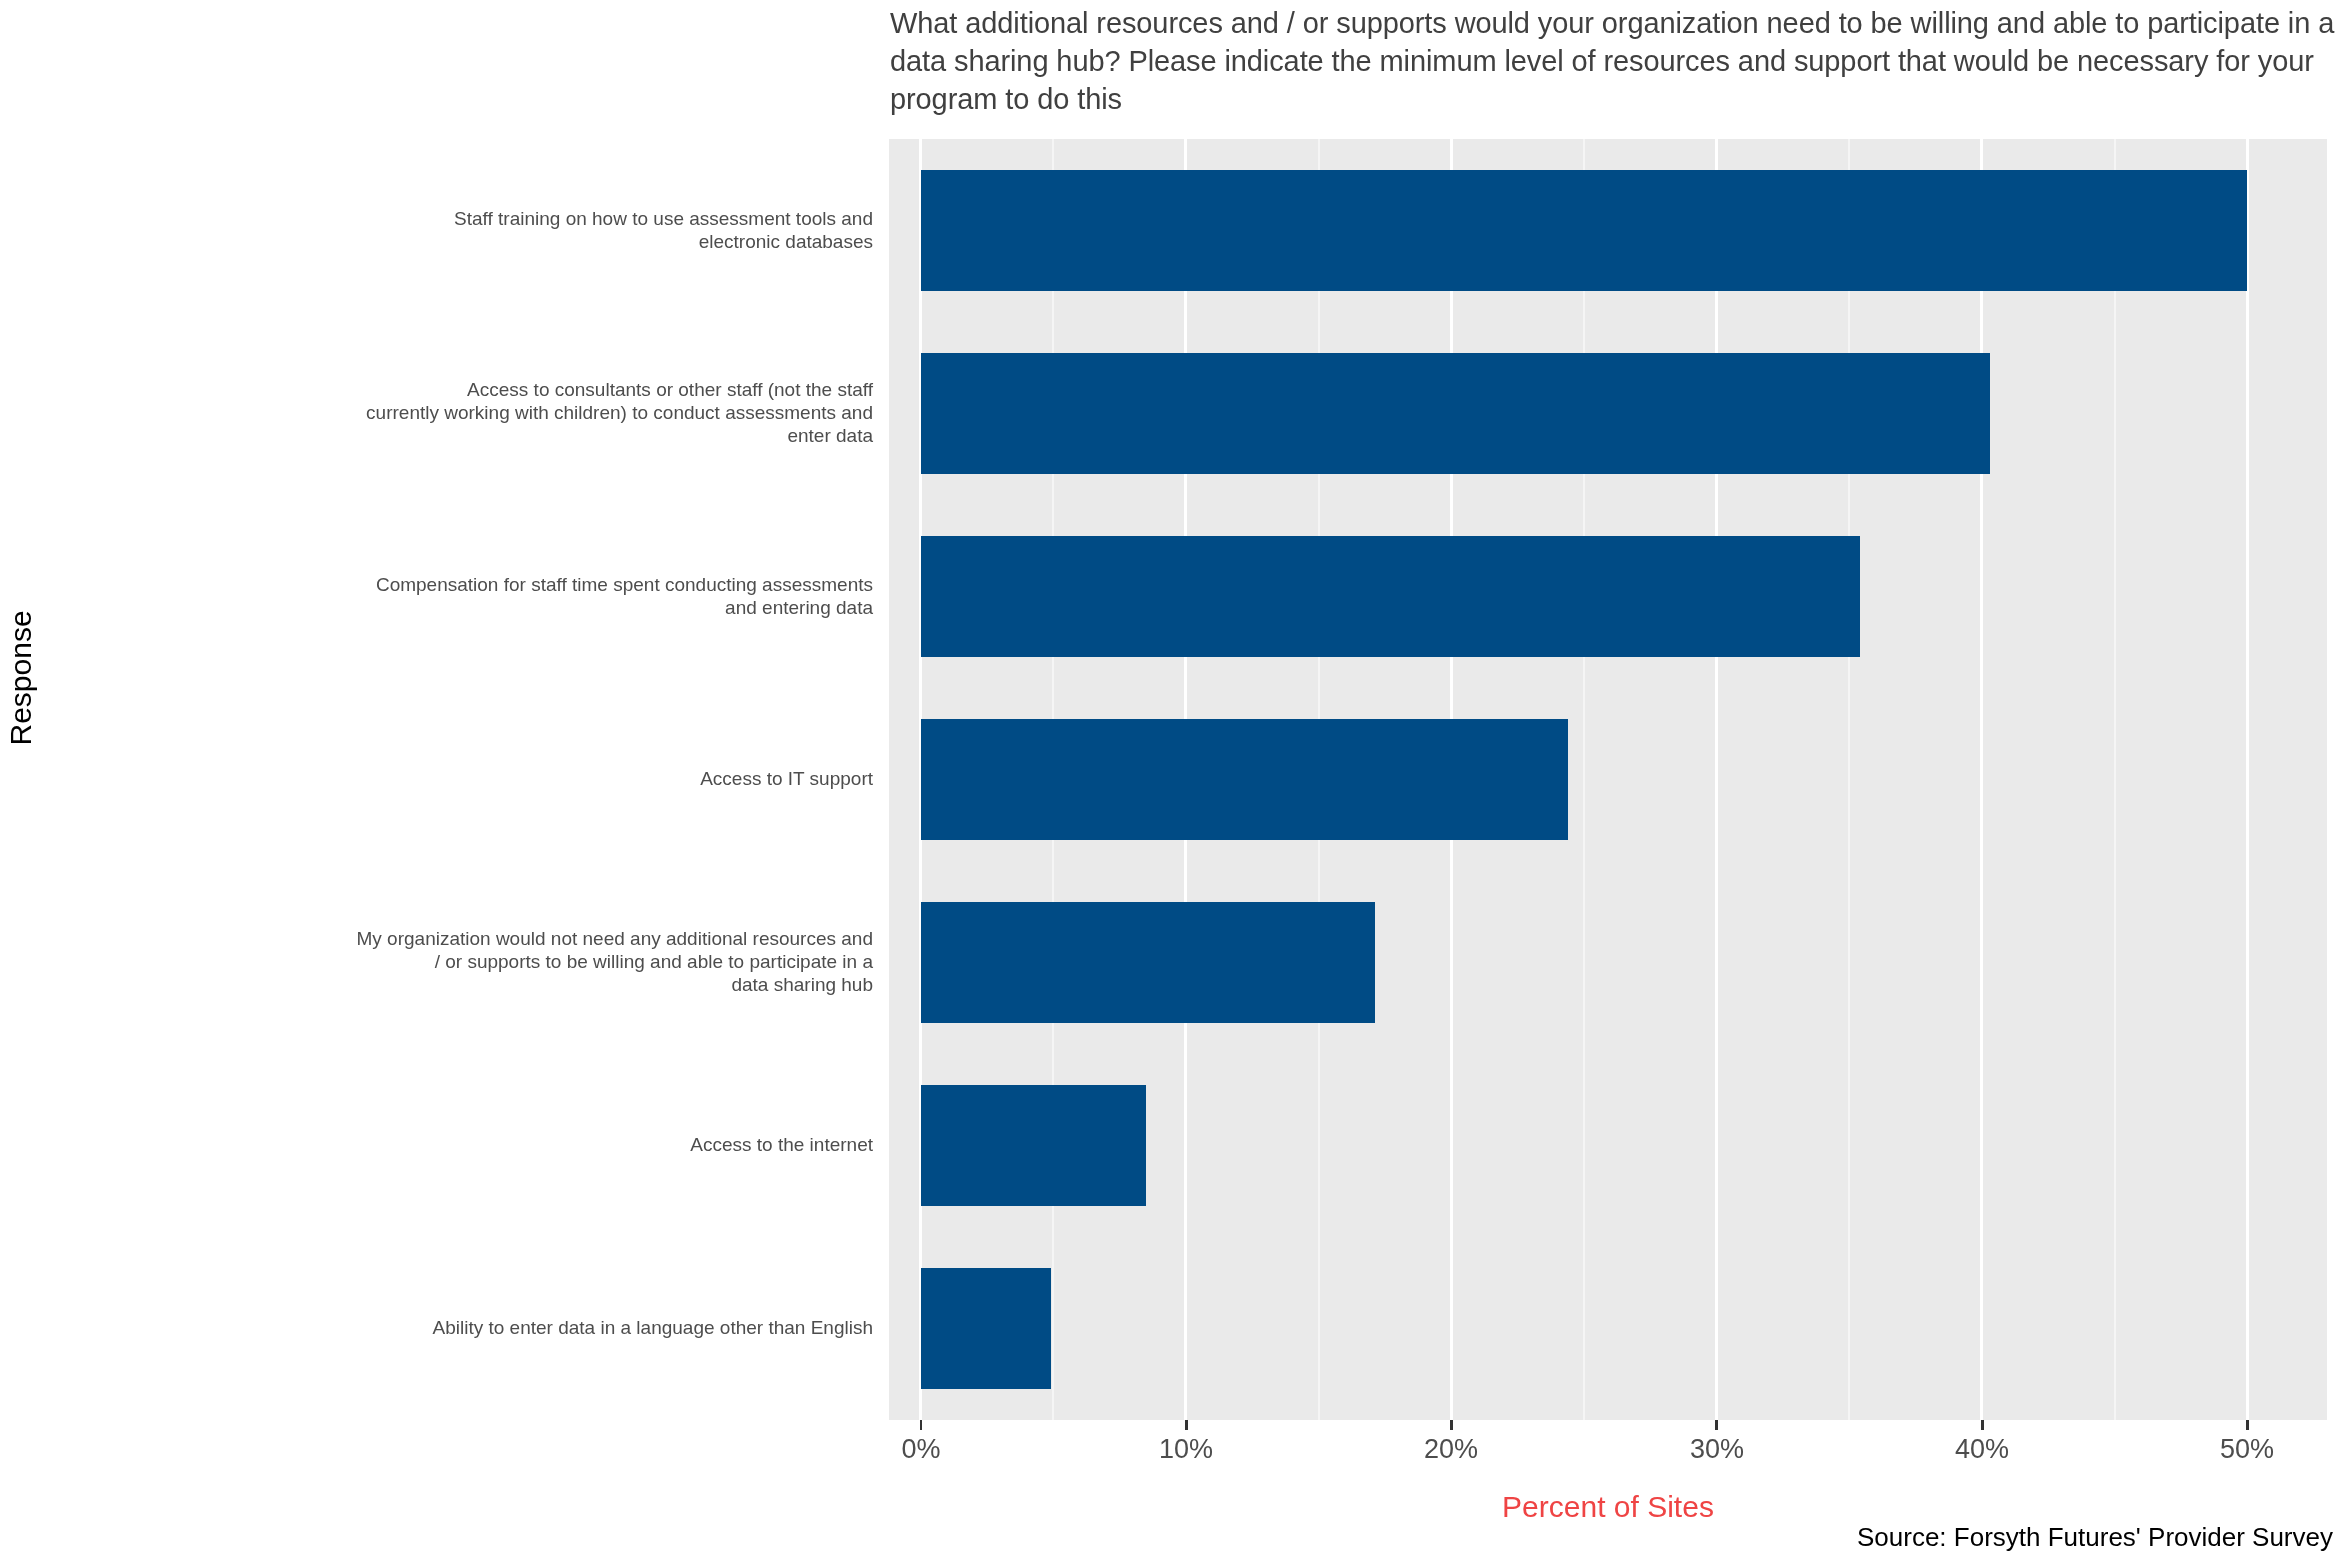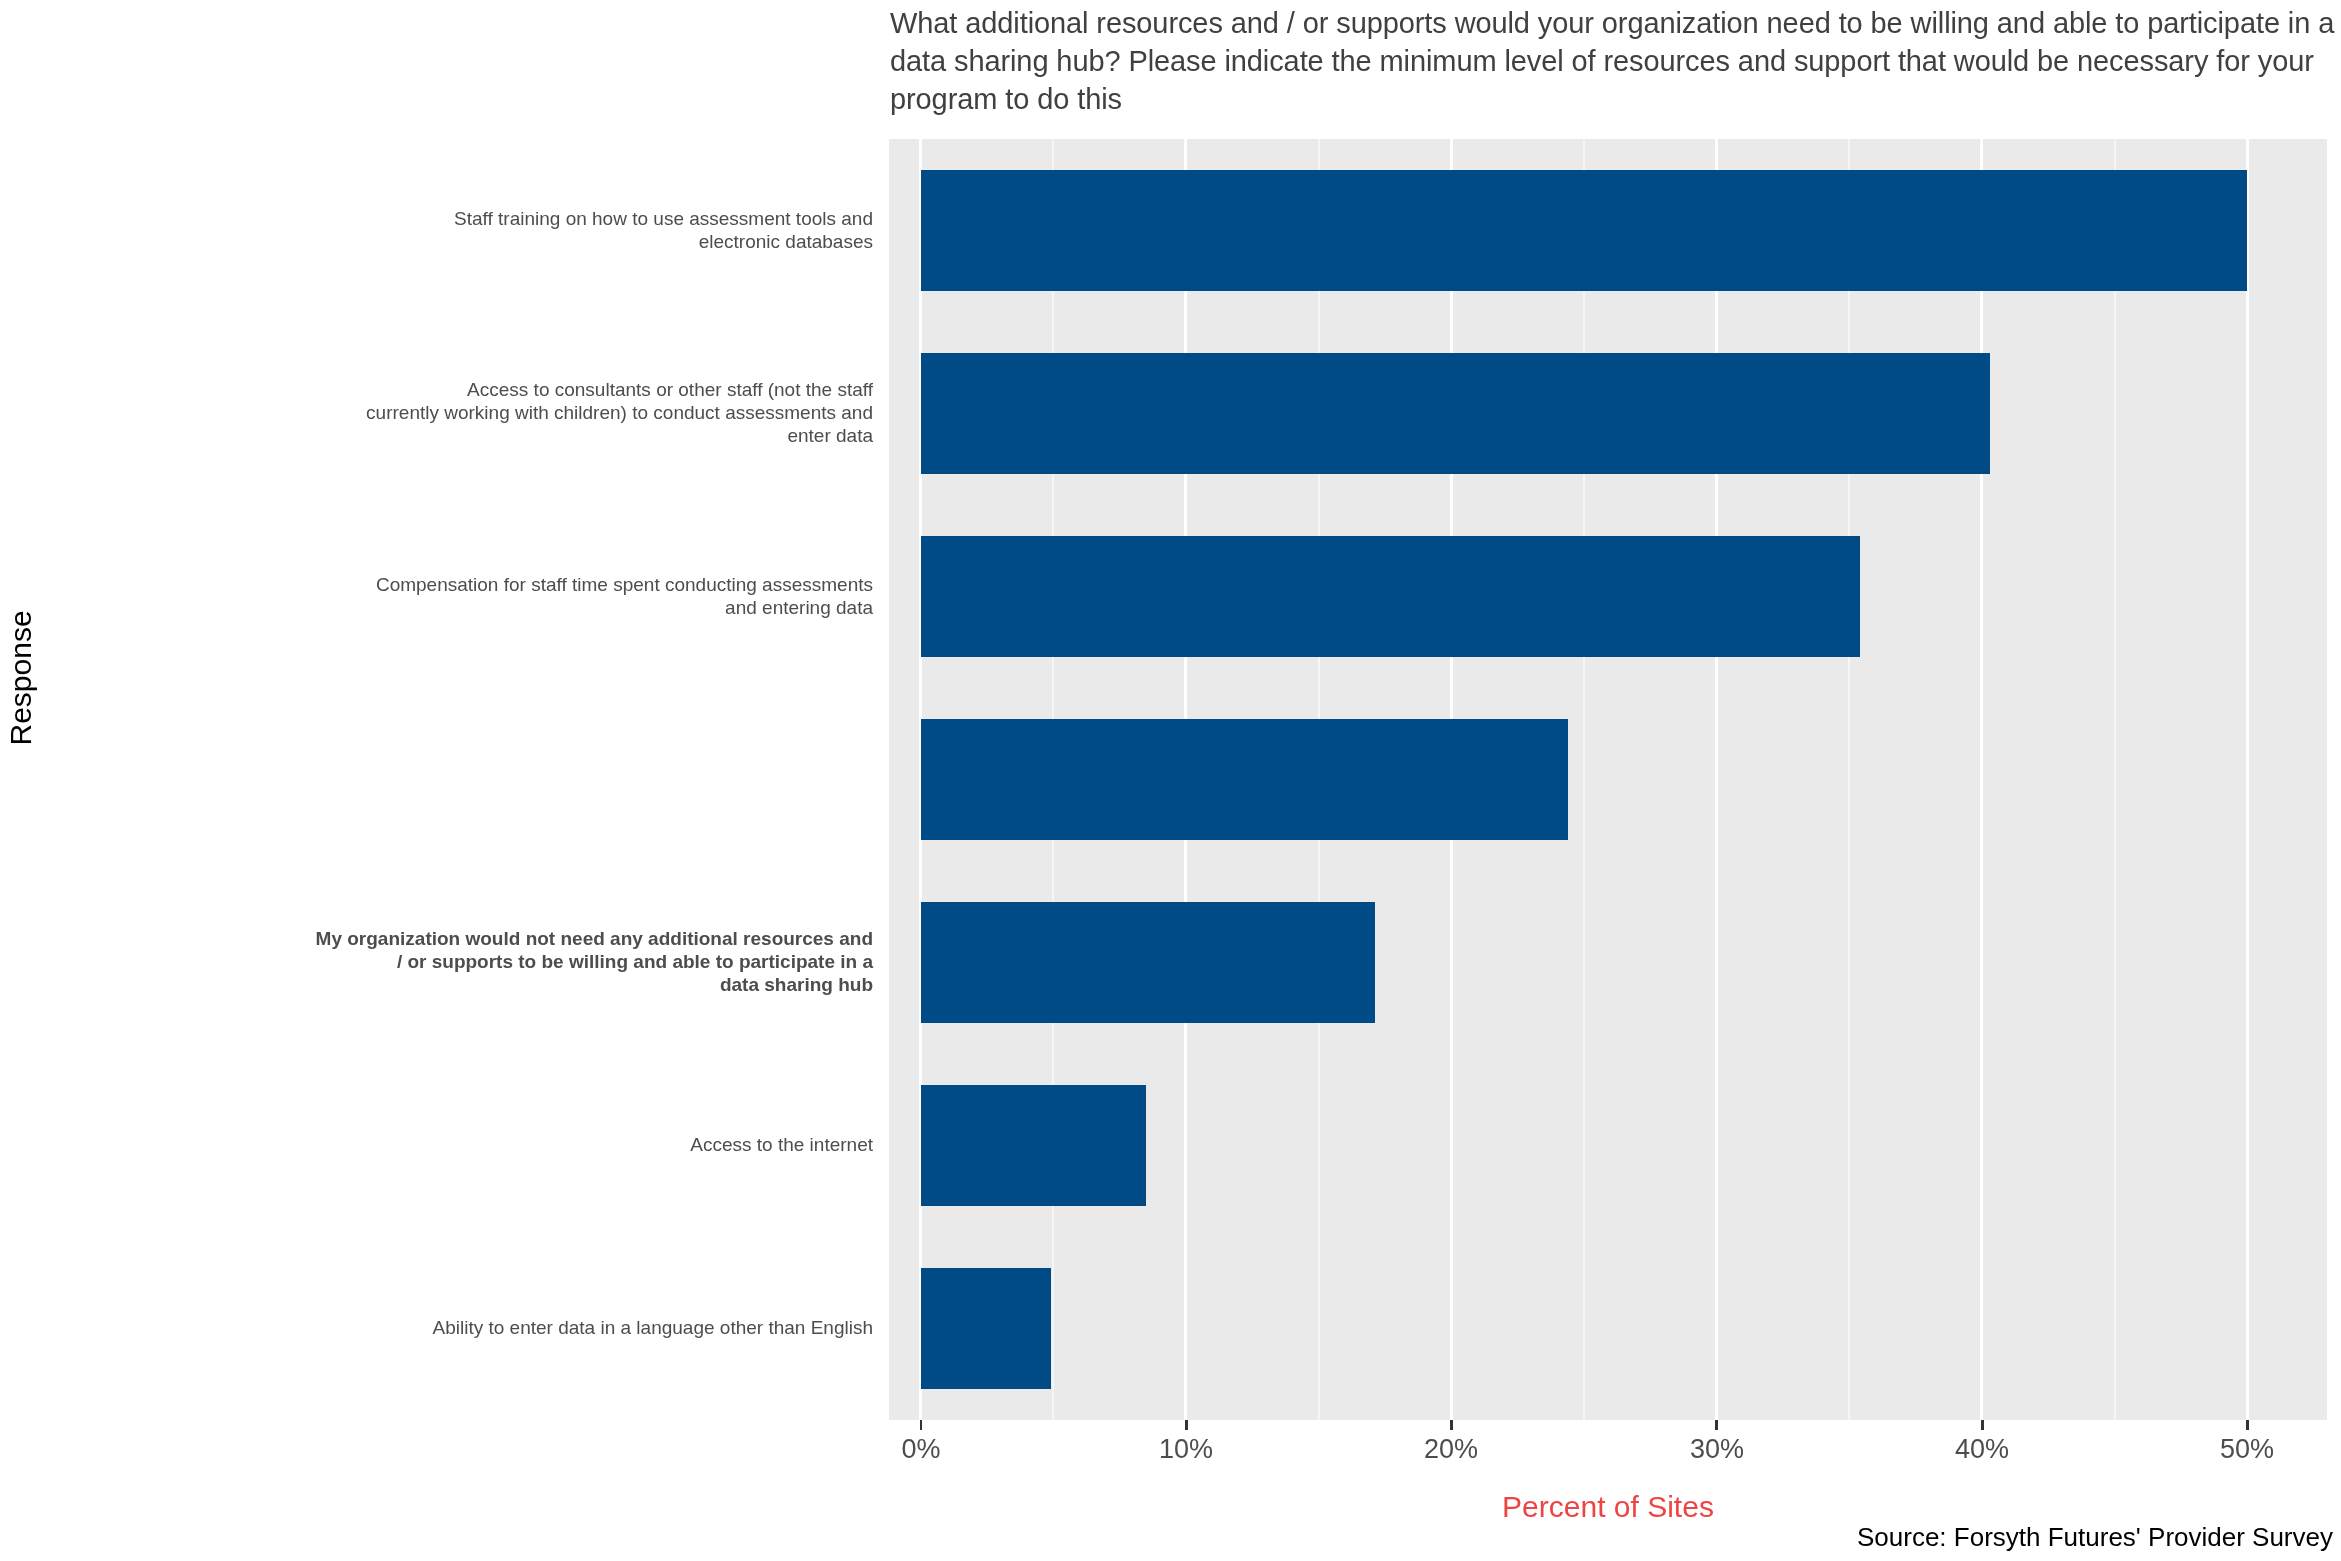--- a/index.html
+++ b/index.html
@@ -147,22 +147,23 @@
 
 <div id="y-axis-title">Response</div>
 
 <div id="y-tick-labels">
     <div class="y-tick-label" style="top: 91px;">Staff training on how to use assessment tools and<br>electronic databases</div>
     <div class="y-tick-mark" style="top: 91px;"></div>
     <div class="y-tick-label" style="top: 274px;">Access to consultants or other staff (not the staff<br>currently working with children) to conduct assessments and<br>enter data</div>
     <div class="y-tick-mark" style="top: 274px;"></div>
     <div class="y-tick-label" style="top: 457px;">Compensation for staff time spent conducting assessments<br>and entering data</div>
     <div class="y-tick-mark" style="top: 457px;"></div>
+    <div class="y-tick-label" style="top: 640px;">Access to IT support</div>
     <div class="y-tick-mark" style="top: 640px;"></div>
-    <div class="y-tick-label" style="top: 823px; font-weight: bold;">My organization would not need any additional resources and<br>/ or supports to be willing and able to participate in a<br>data sharing hub</div>
+    <div class="y-tick-label" style="top: 823px;">My organization would not need any additional resources and<br>/ or supports to be willing and able to participate in a<br>data sharing hub</div>
     <div class="y-tick-mark" style="top: 823px;"></div>
     <div class="y-tick-label" style="top: 1006px;">Access to the internet</div>
     <div class="y-tick-mark" style="top: 1006px;"></div>
     <div class="y-tick-label" style="top: 1189px;">Ability to enter data in a language other than English</div>
     <div class="y-tick-mark" style="top: 1189px;"></div>
   </div>
 
 <div id="plot-panel">
     <div class="gridline-minor" style="left: 163px;"></div>
     <div class="gridline-minor" style="left: 429px;"></div>

